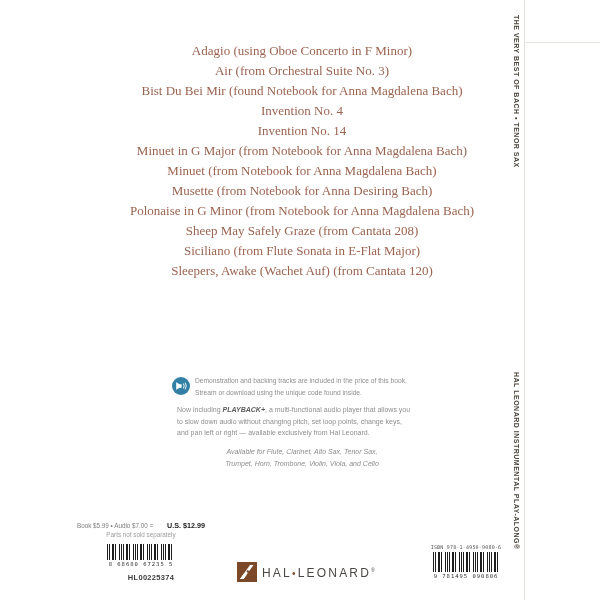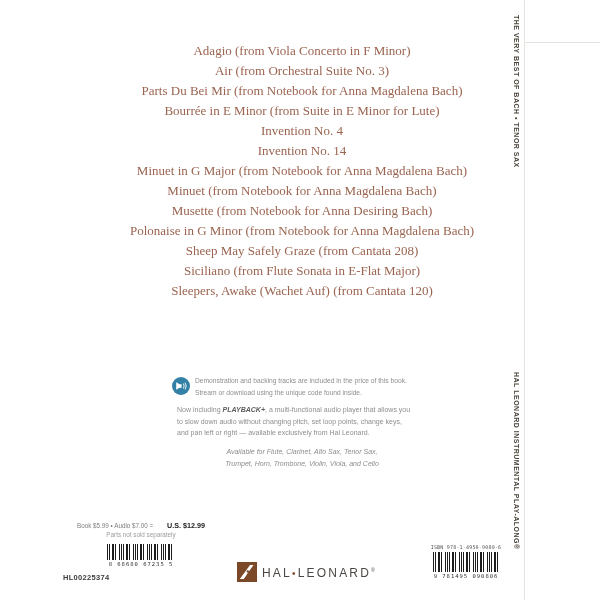--- a/index.html
+++ b/index.html
@@ -35,21 +35,21 @@
   #price-line b{font-size:7.2px;color:#1a1a1a;padding-left:12px;}
   #parts-line{font-size:6.3px;color:#9c9c9c;margin-top:1px;white-space:nowrap;}
   .bars{background:repeating-linear-gradient(90deg,
         #1d1d1d 0 1px,#fff 1px 2px,#1d1d1d 2px 3px,#fff 3px 5px,
         #1d1d1d 5px 7px,#fff 7px 8px,#1d1d1d 8px 9px,#fff 9px 12px,
         #1d1d1d 12px 13px,#fff 13px 14px);}
   #upc{position:absolute;left:107px;top:544px;width:68px;}
   #upc .bars{width:68px;height:16px;}
   .bc-digits{font-family:"DejaVu Sans Mono",monospace;font-size:5.5px;color:#2b2b2b;
              text-align:center;letter-spacing:1px;white-space:nowrap;margin-top:1px;}
-  #catalog{position:absolute;left:63px;top:573px;width:150px;
+  #catalog{position:absolute;left:76px;top:573px;width:150px;text-align:center;
            font-size:7.5px;font-weight:bold;color:#3c3c3c;letter-spacing:0.3px;}
 
   
   #hl-logo{position:absolute;left:237px;top:562px;width:130px;height:22px;}
   #hl-mark{position:absolute;left:0;top:0;width:20px;height:20px;}
   #hl-text{position:absolute;left:25px;top:4px;font-size:12px;color:#4b4744;
            letter-spacing:2.2px;white-space:nowrap;}
   #hl-text .dot{color:#7b4928;font-size:10px;}
   #hl-text sup{font-size:5px;letter-spacing:0;}
 
@@ -58,24 +58,23 @@
   #isbn-label{font-family:"DejaVu Sans Mono",monospace;font-size:5px;color:#555;
               letter-spacing:0.2px;white-space:nowrap;}
   #ean .bars{width:66px;height:20px;margin:2px auto 0;}
 </style>
 </head>
 <body>
 
 <div id="page">
 
   <div id="songs">
-    <div class="song">Adagio (from Viola Concerto in F Minor)</div>
+    <div class="song">Adagio (using Oboe Concerto in F Minor)</div>
     <div class="song">Air (from Orchestral Suite No. 3)</div>
-    <div class="song">Parts Du Bei Mir (from Notebook for Anna Magdalena Bach)</div>
-    <div class="song">Bourrée in E Minor (from Suite in E Minor for Lute)</div>
+    <div class="song">Bist Du Bei Mir (found Notebook for Anna Magdalena Bach)</div>
     <div class="song">Invention No. 4</div>
     <div class="song">Invention No. 14</div>
     <div class="song">Minuet in G Major (from Notebook for Anna Magdalena Bach)</div>
     <div class="song">Minuet (from Notebook for Anna Magdalena Bach)</div>
     <div class="song">Musette (from Notebook for Anna Desiring Bach)</div>
     <div class="song">Polonaise in G Minor (from Notebook for Anna Magdalena Bach)</div>
     <div class="song">Sheep May Safely Graze (from Cantata 208)</div>
     <div class="song">Siciliano (from Flute Sonata in E-Flat Major)</div>
     <div class="song">Sleepers, Awake (Wachet Auf) (from Cantata 120)</div>
   </div>

